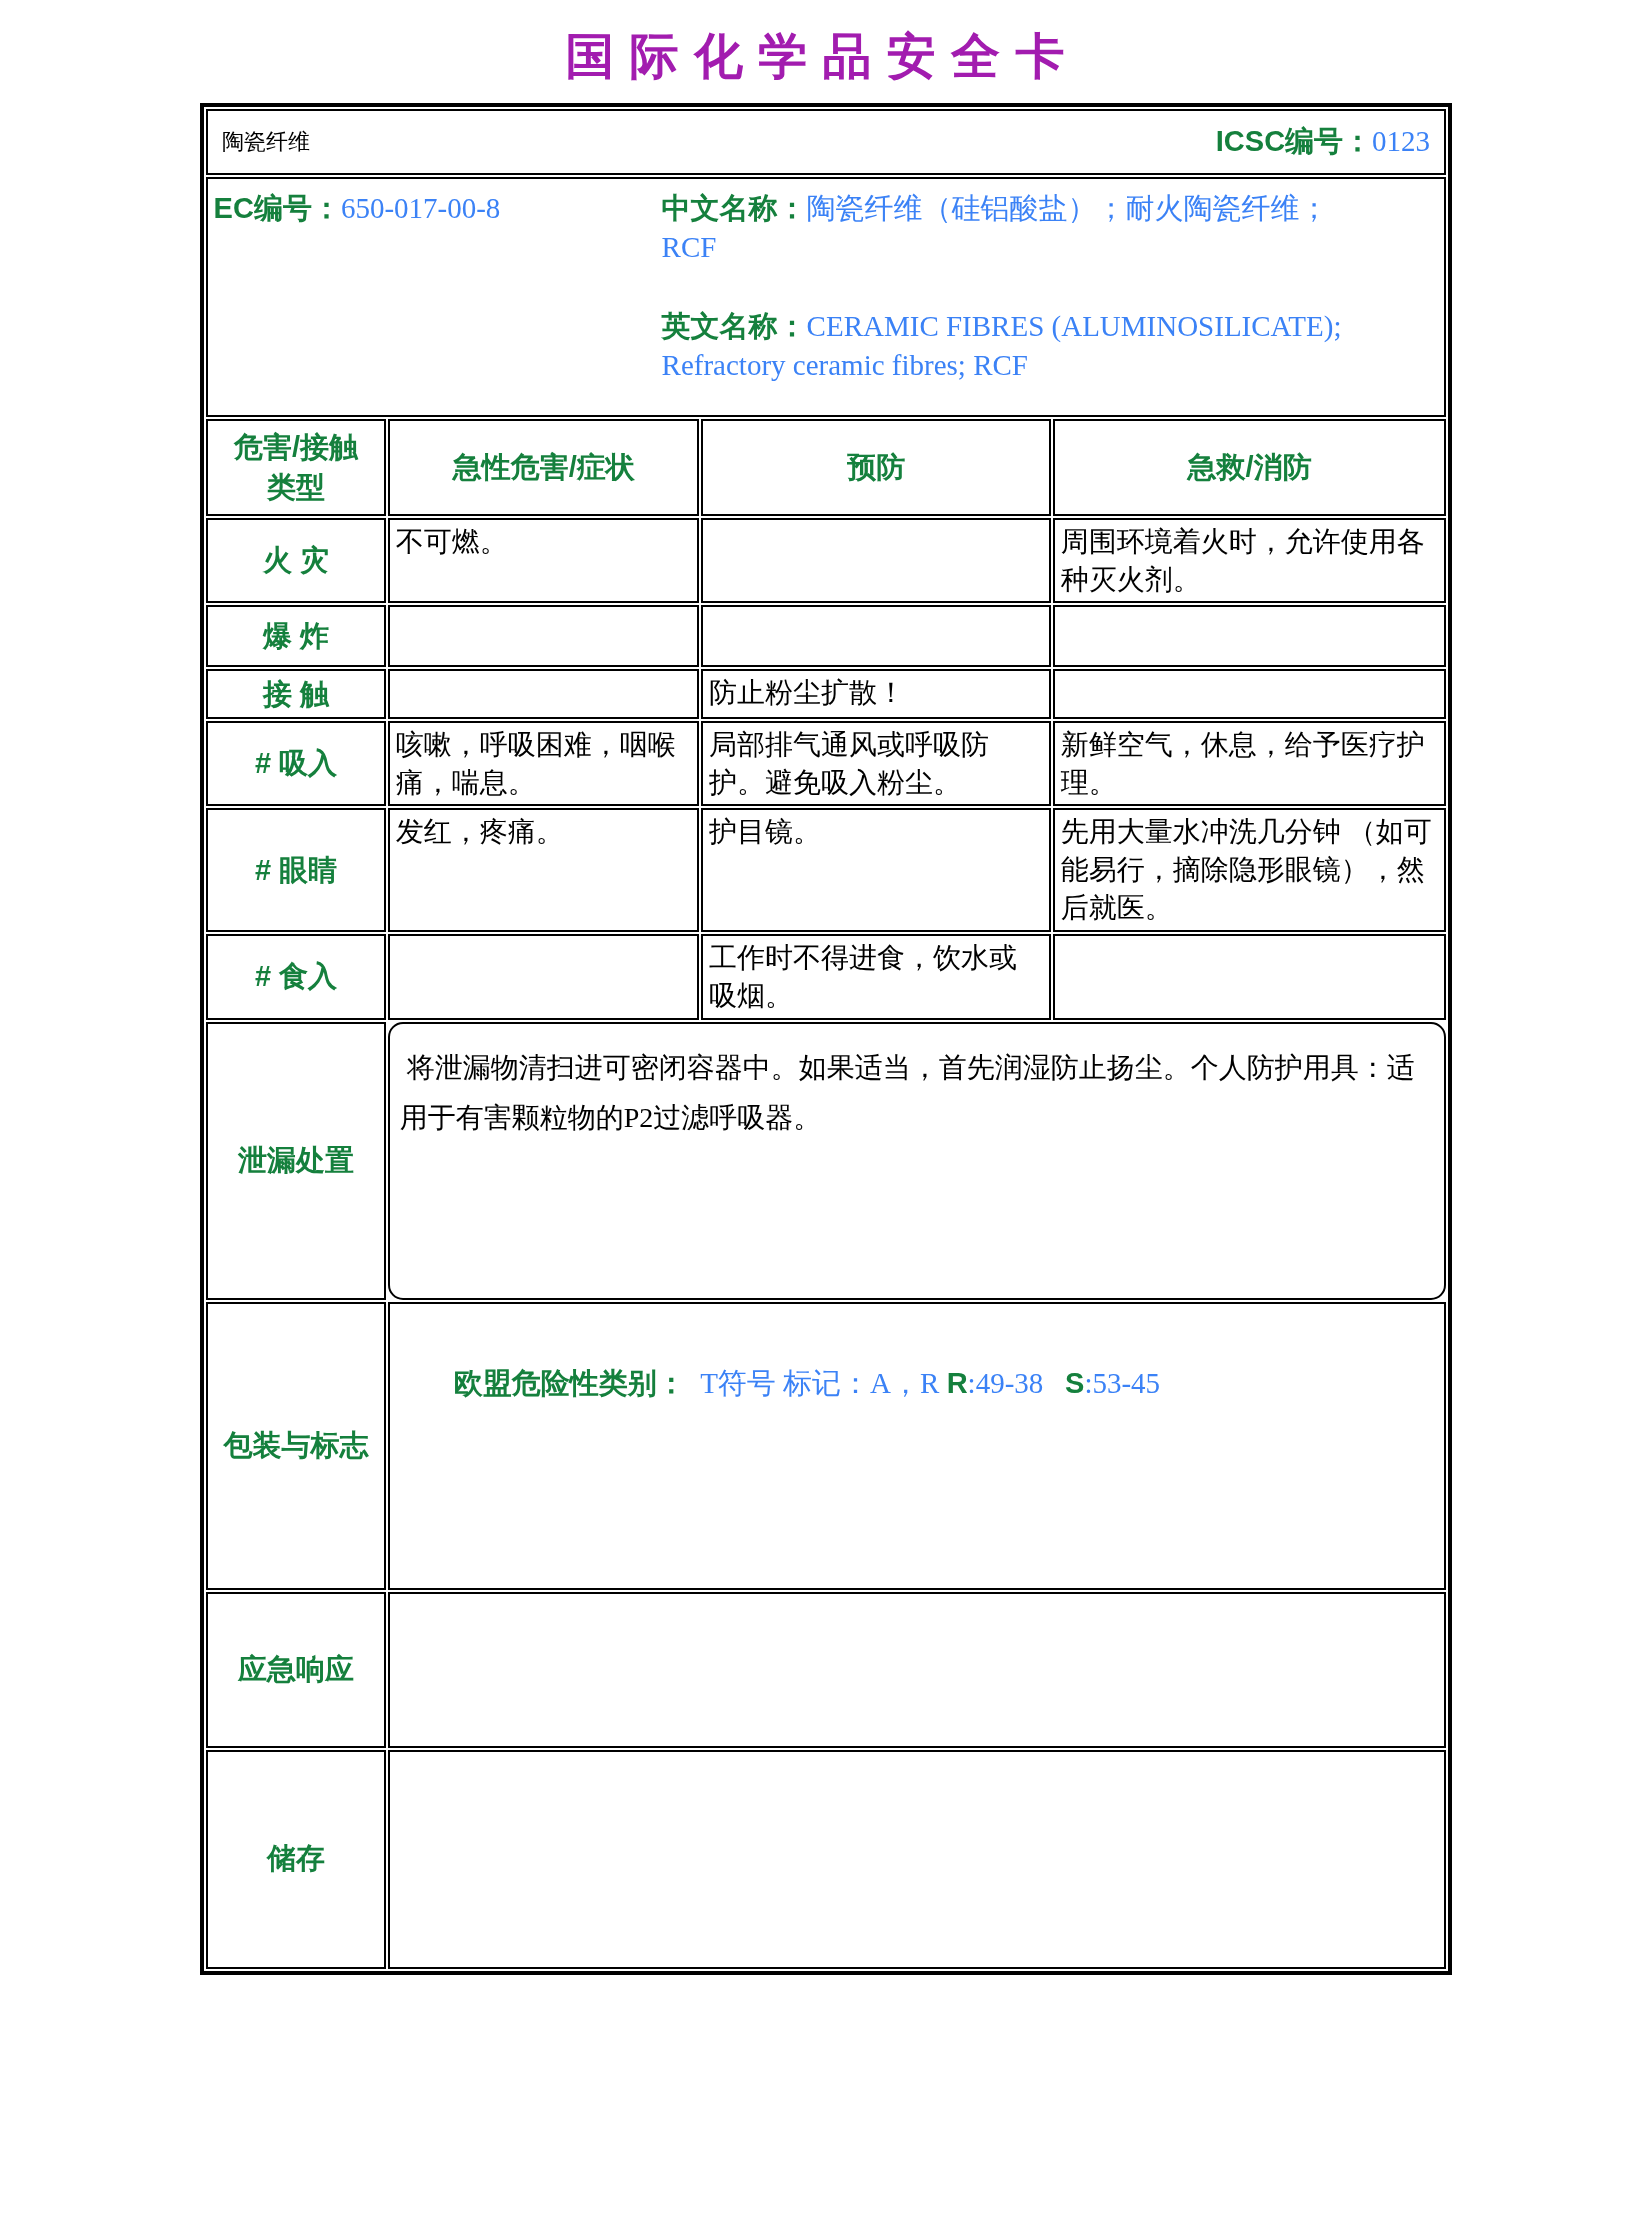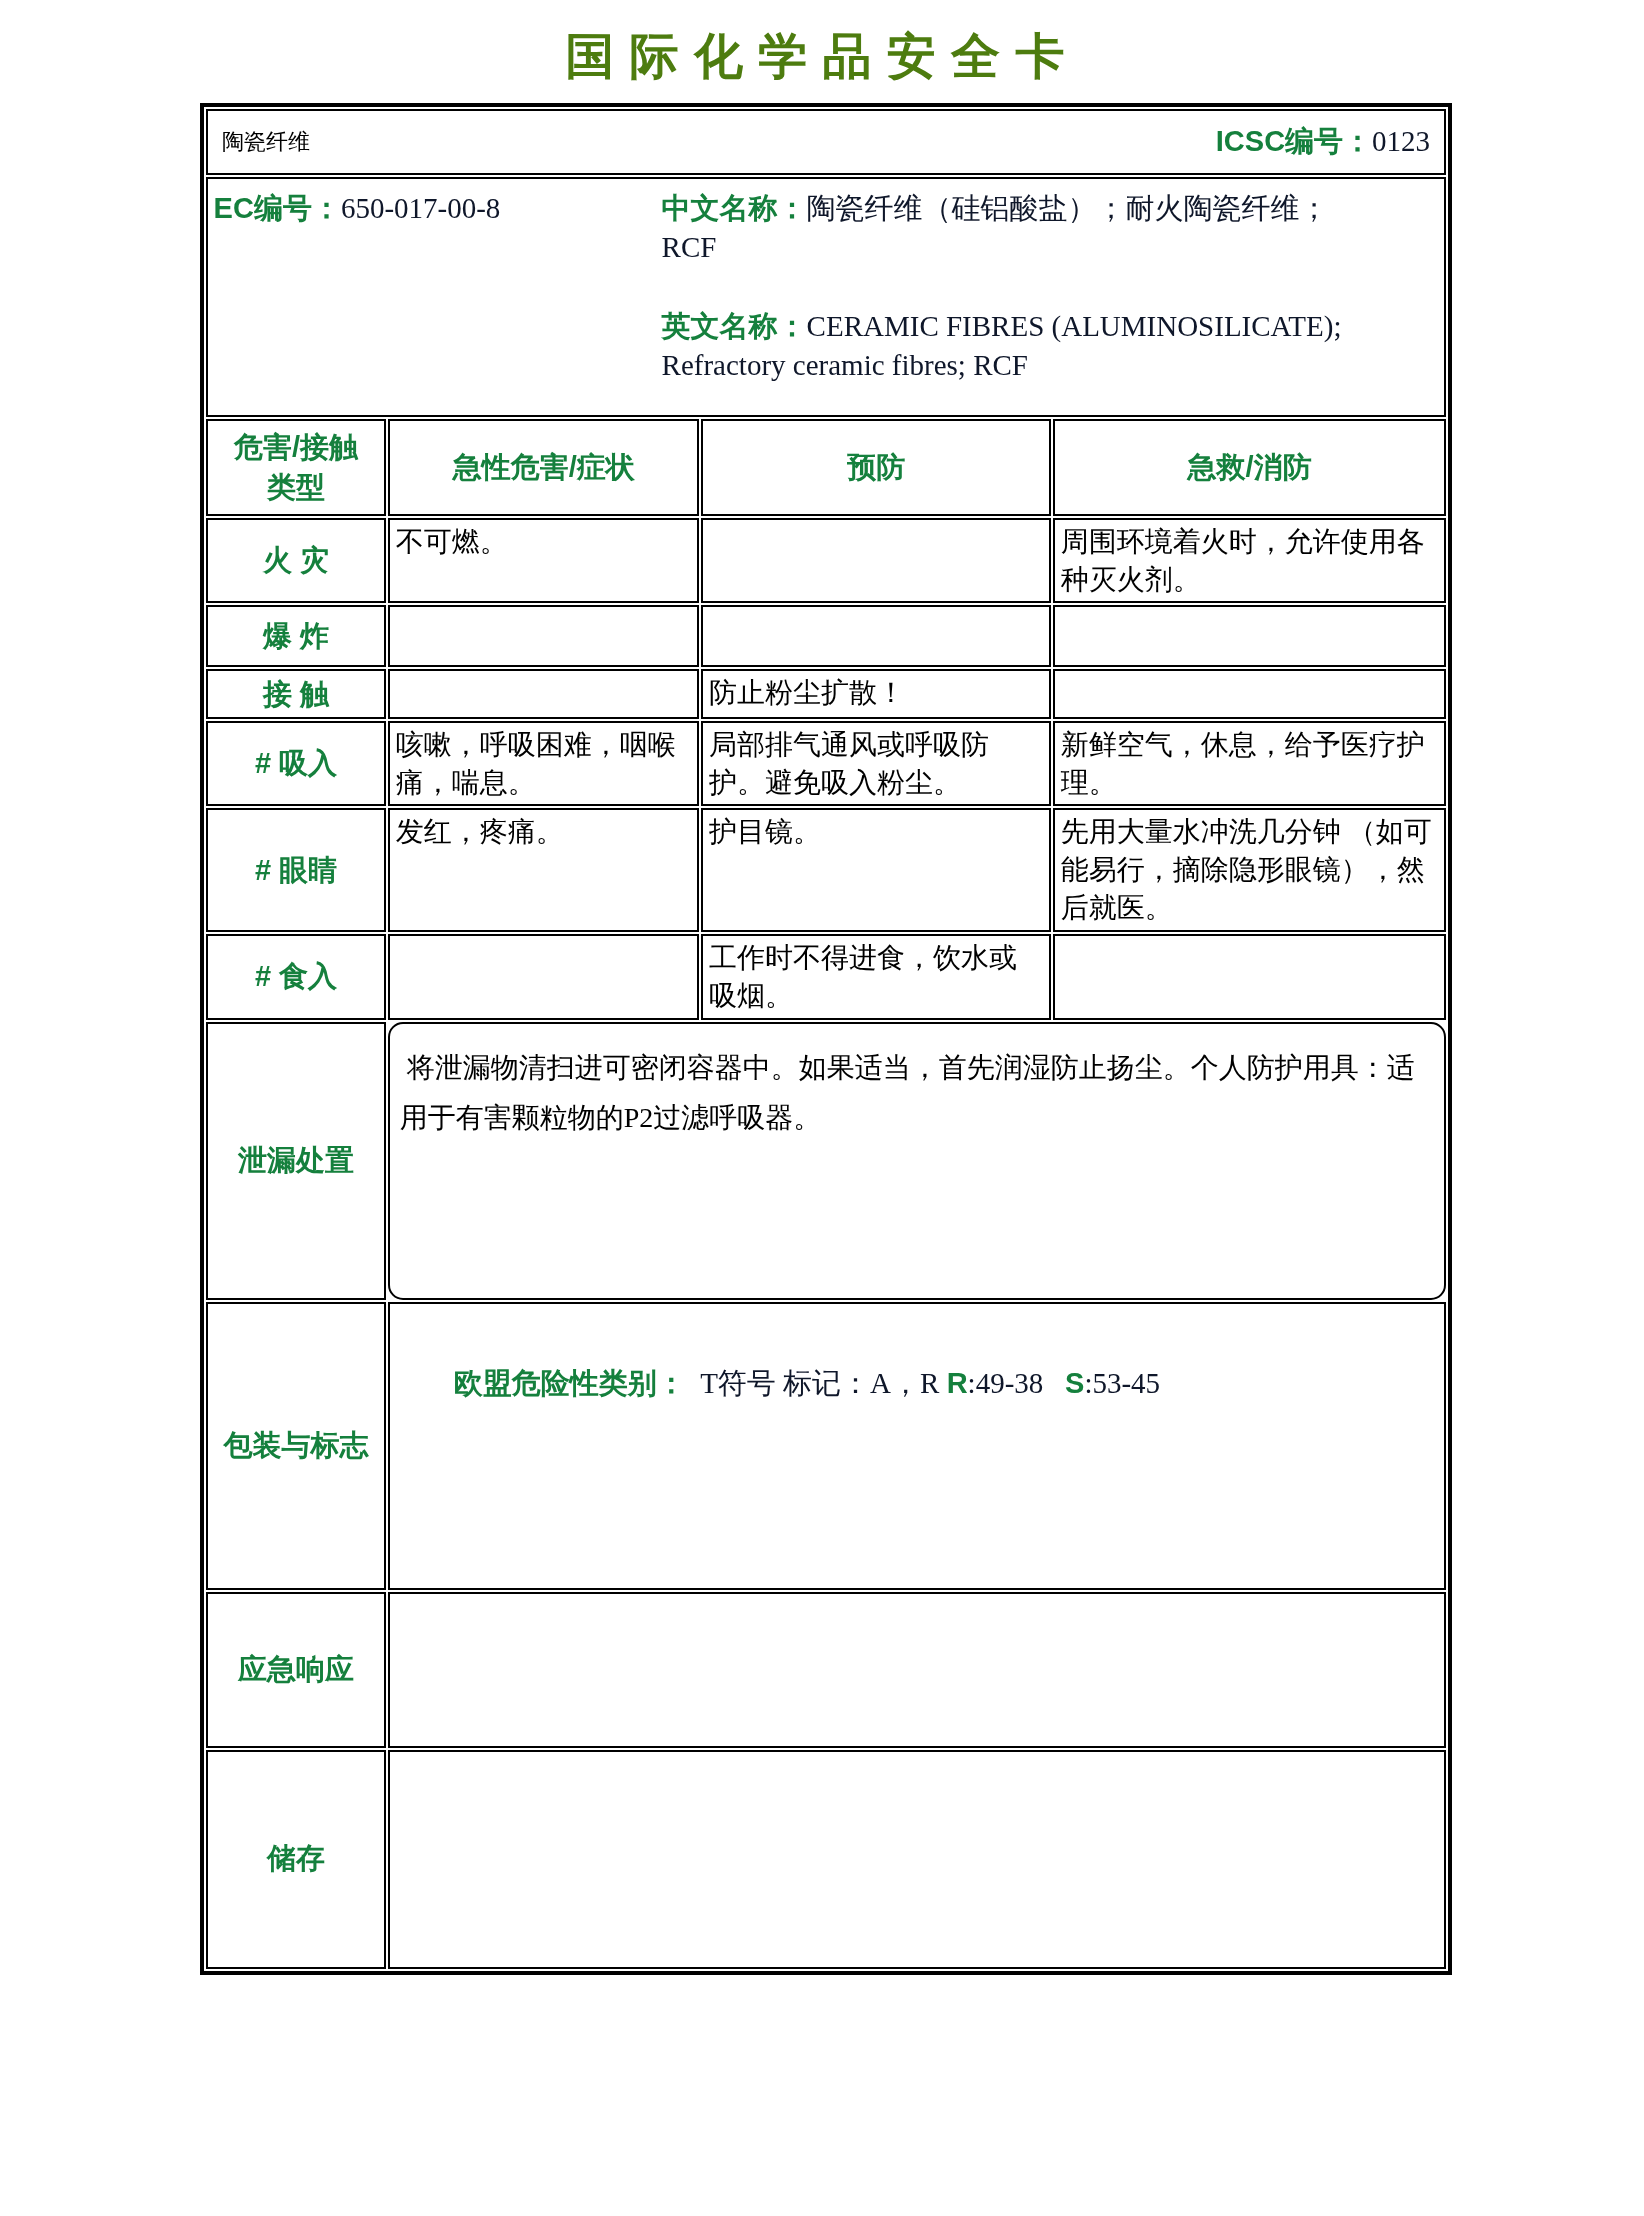--- a/index.html
+++ b/index.html
@@ -4,21 +4,21 @@
 <style>
   html,body{margin:0;padding:0;background:#ffffff;}
   body{
     width:1645px;height:2216px;position:relative;
     font-family:"Liberation Serif","DejaVu Serif",serif;
     color:#000000;
   }
   .page-title{
     position:absolute;top:23.6px;left:0;width:100%;
     text-align:center;font-size:49px;font-weight:bold;
-    color:#4d7c0f;letter-spacing:15.3px;
+    color:#a21caf;letter-spacing:15.3px;
     font-family:"Liberation Serif","DejaVu Serif",serif;
   }
   .card{position:absolute;left:200px;top:103px;width:1252px;}
   table.icsc{
     width:100%;border-collapse:separate;border-spacing:2.8px;
     border:4.2px solid #000000;table-layout:fixed;background:#ffffff;
   }
   td{
     border:2.1px solid #000000;box-sizing:border-box;
     padding:2.8px 5.6px;font-size:28px;line-height:1.35;
@@ -34,21 +34,21 @@
     white-space:pre-line;
   }
   .blab{font-size:29px;}
   .top-row{display:flex;justify-content:space-between;align-items:center;height:100%;padding:0 8.3px;}
   .top-row .substance{font-size:22px;}
   .id-row{display:flex;padding-top:7px;}
   .id-left{width:448px;flex:none;}
   .id-right{width:695px;flex:none;}
   .name-para{margin:0;}
   .name-para + .name-para{margin-top:40px;}
-  .serif-val{font-family:"Liberation Serif","DejaVu Serif",serif;font-weight:normal;color:#0f172a;font-size:29px;margin-top:25px;}
+  .serif-val{font-family:"Liberation Serif","DejaVu Serif",serif;font-weight:normal;color:#3b82f6;font-size:29px;margin-top:25px;}
   .big-content{padding:19.4px 8.3px 7px 9.7px;line-height:1.8;white-space:pre-wrap;border-radius:15px;}
   .pack-content{padding-top:21px;white-space:pre-wrap;font-size:29px;}
 </style>
 </head>
 <body>
 
 <div class="page-title">国际化学品安全卡</div>
 
 <div class="card">
   <table class="icsc">

